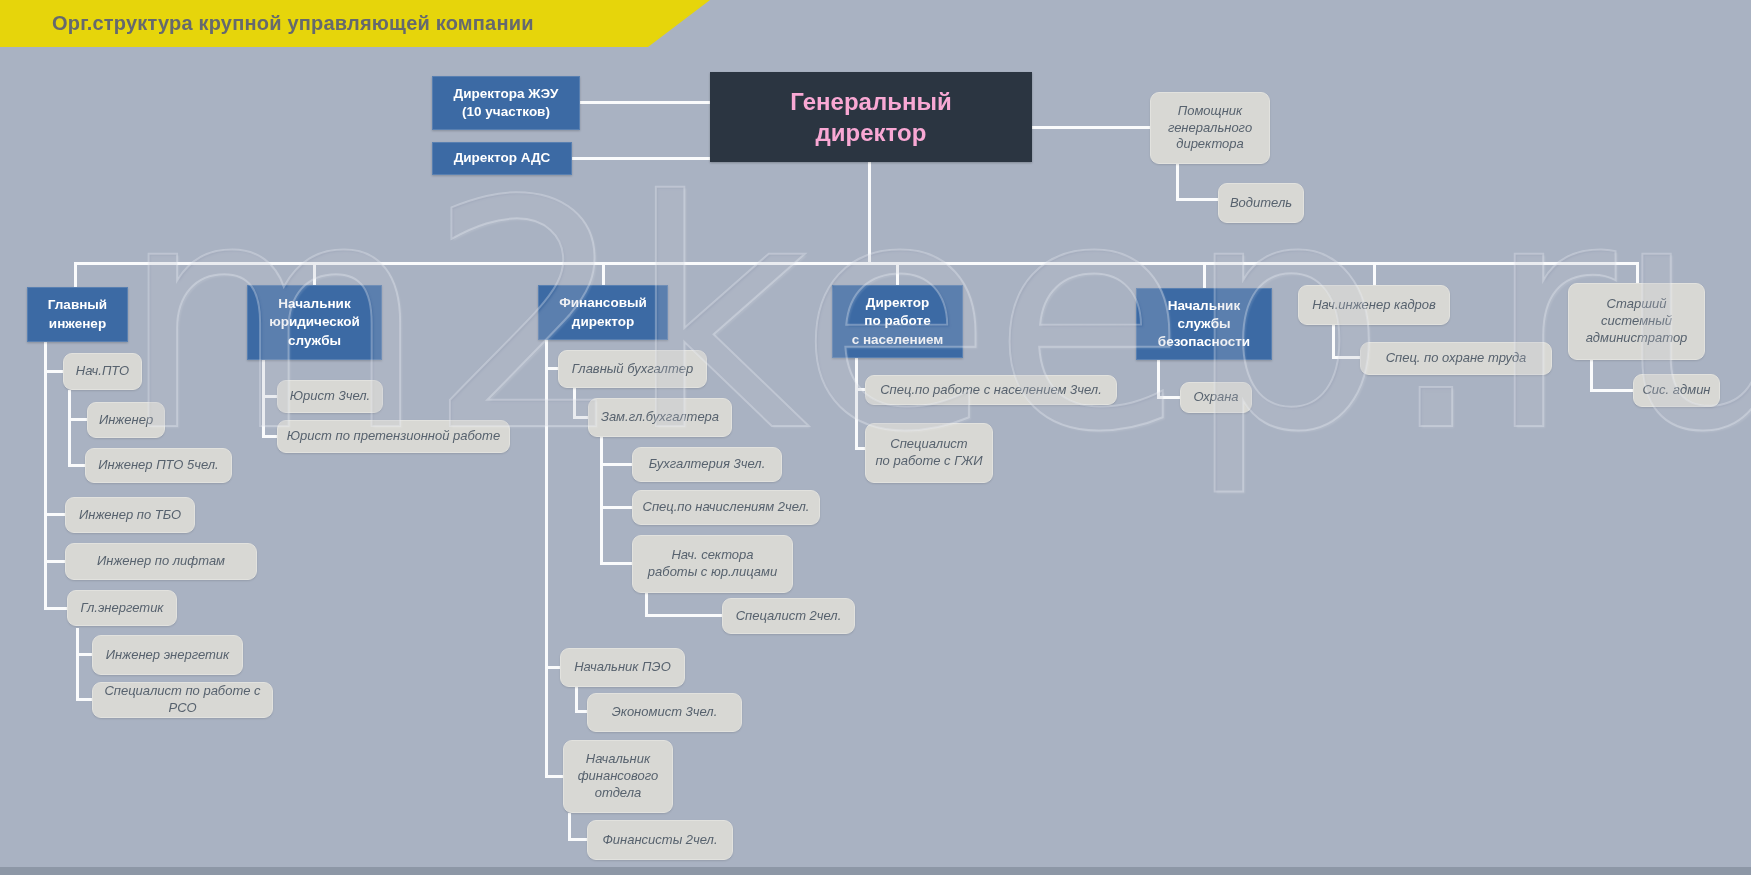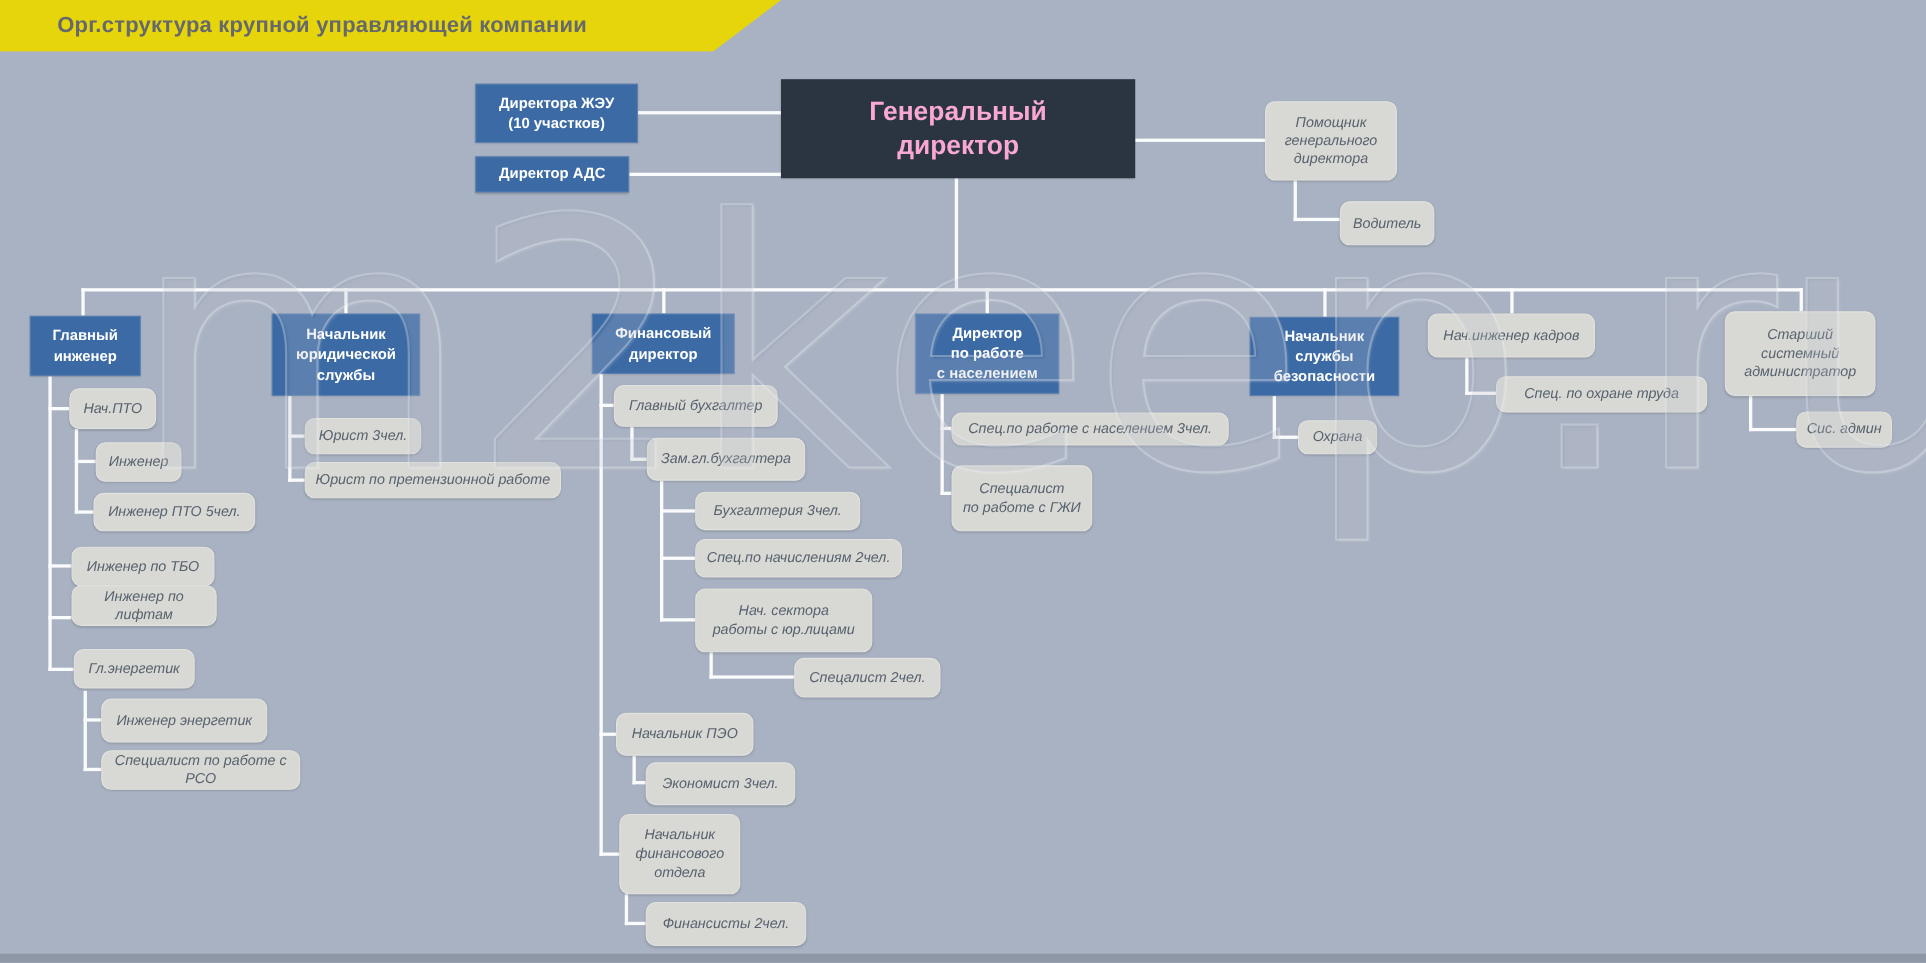--- a/index.html
+++ b/index.html
@@ -153,37 +153,37 @@
 безопасности</div>
   <div class="box gray" style="left:1298px;top:285px;width:152px;height:40px">Нач.инженер кадров</div>
   <div class="box gray" style="left:1568px;top:283px;width:137px;height:77px">Старший
 системный
 администратор</div>
 
   <div class="box gray" style="left:63px;top:353px;width:79px;height:37px">Нач.ПТО</div>
   <div class="box gray" style="left:87px;top:402px;width:78px;height:36px">Инженер</div>
   <div class="box gray" style="left:85px;top:448px;width:147px;height:35px">Инженер ПТО 5чел.</div>
   <div class="box gray" style="left:65px;top:497px;width:130px;height:36px">Инженер по ТБО</div>
-  <div class="box gray" style="left:65px;top:532px;width:132px;height:37px">Инженер по лифтам</div>
+  <div class="box gray" style="left:65px;top:543px;width:192px;height:37px">Инженер по лифтам</div>
   <div class="box gray" style="left:67px;top:590px;width:110px;height:36px">Гл.энергетик</div>
   <div class="box gray" style="left:92px;top:635px;width:151px;height:40px">Инженер энергетик</div>
   <div class="box gray" style="left:92px;top:682px;width:181px;height:36px">Специалист по работе с РСО</div>
 
   <div class="box gray" style="left:277px;top:380px;width:106px;height:33px">Юрист 3чел.</div>
   <div class="box gray" style="left:277px;top:420px;width:233px;height:33px">Юрист по претензионной работе</div>
 
   <div class="box gray" style="left:558px;top:350px;width:149px;height:38px">Главный бухгалтер</div>
   <div class="box gray" style="left:588px;top:398px;width:144px;height:39px">Зам.гл.бухгалтера</div>
   <div class="box gray" style="left:632px;top:447px;width:150px;height:35px">Бухгалтерия 3чел.</div>
   <div class="box gray" style="left:632px;top:490px;width:188px;height:35px">Спец.по начислениям 2чел.</div>
   <div class="box gray" style="left:632px;top:535px;width:161px;height:58px">Нач. сектора
 работы с юр.лицами</div>
   <div class="box gray" style="left:722px;top:598px;width:133px;height:36px">Спецалист 2чел.</div>
   <div class="box gray" style="left:560px;top:648px;width:125px;height:39px">Начальник ПЭО</div>
-  <div class="box gray" style="left:587px;top:693px;width:136px;height:39px">Экономист 3чел.</div>
+  <div class="box gray" style="left:587px;top:693px;width:155px;height:39px">Экономист 3чел.</div>
   <div class="box gray" style="left:563px;top:740px;width:110px;height:73px">Начальник
 финансового
 отдела</div>
   <div class="box gray" style="left:587px;top:820px;width:146px;height:40px">Финансисты 2чел.</div>
 
   <div class="box gray" style="left:865px;top:375px;width:252px;height:30px">Спец.по работе с населением 3чел.</div>
   <div class="box gray" style="left:865px;top:423px;width:128px;height:60px">Специалист
 по работе с ГЖИ</div>
 
   <div class="box gray" style="left:1180px;top:382px;width:72px;height:31px">Охрана</div>

